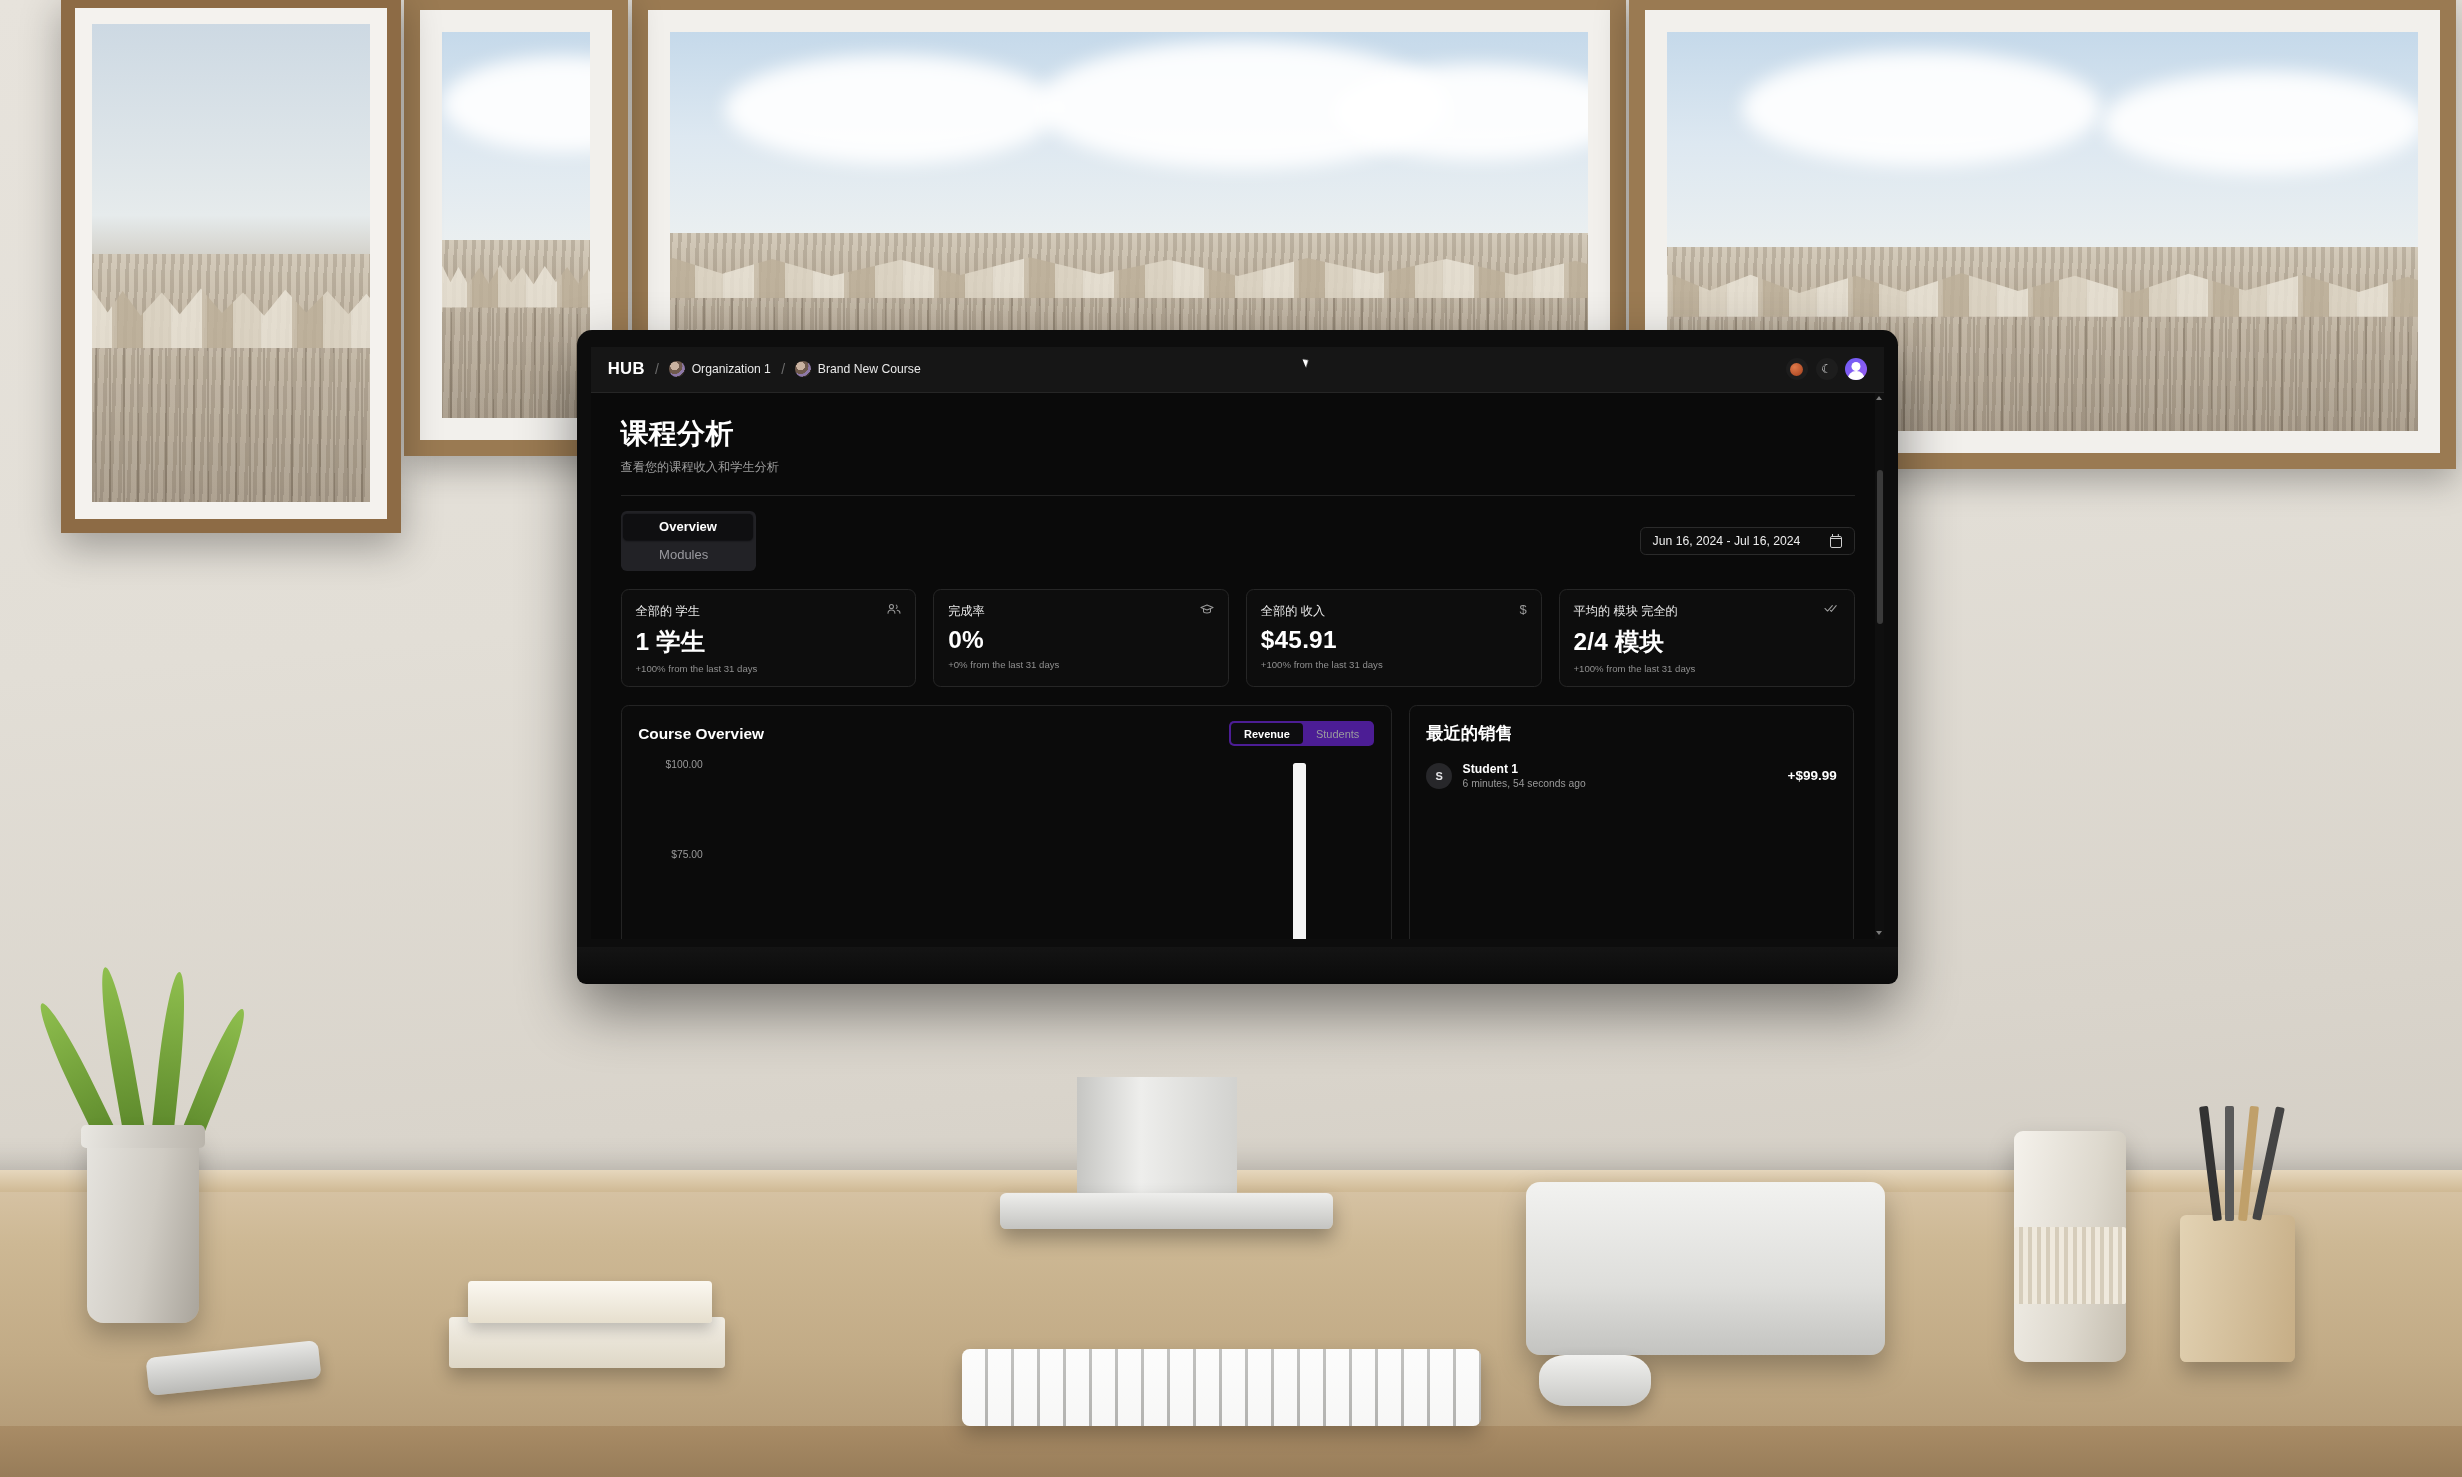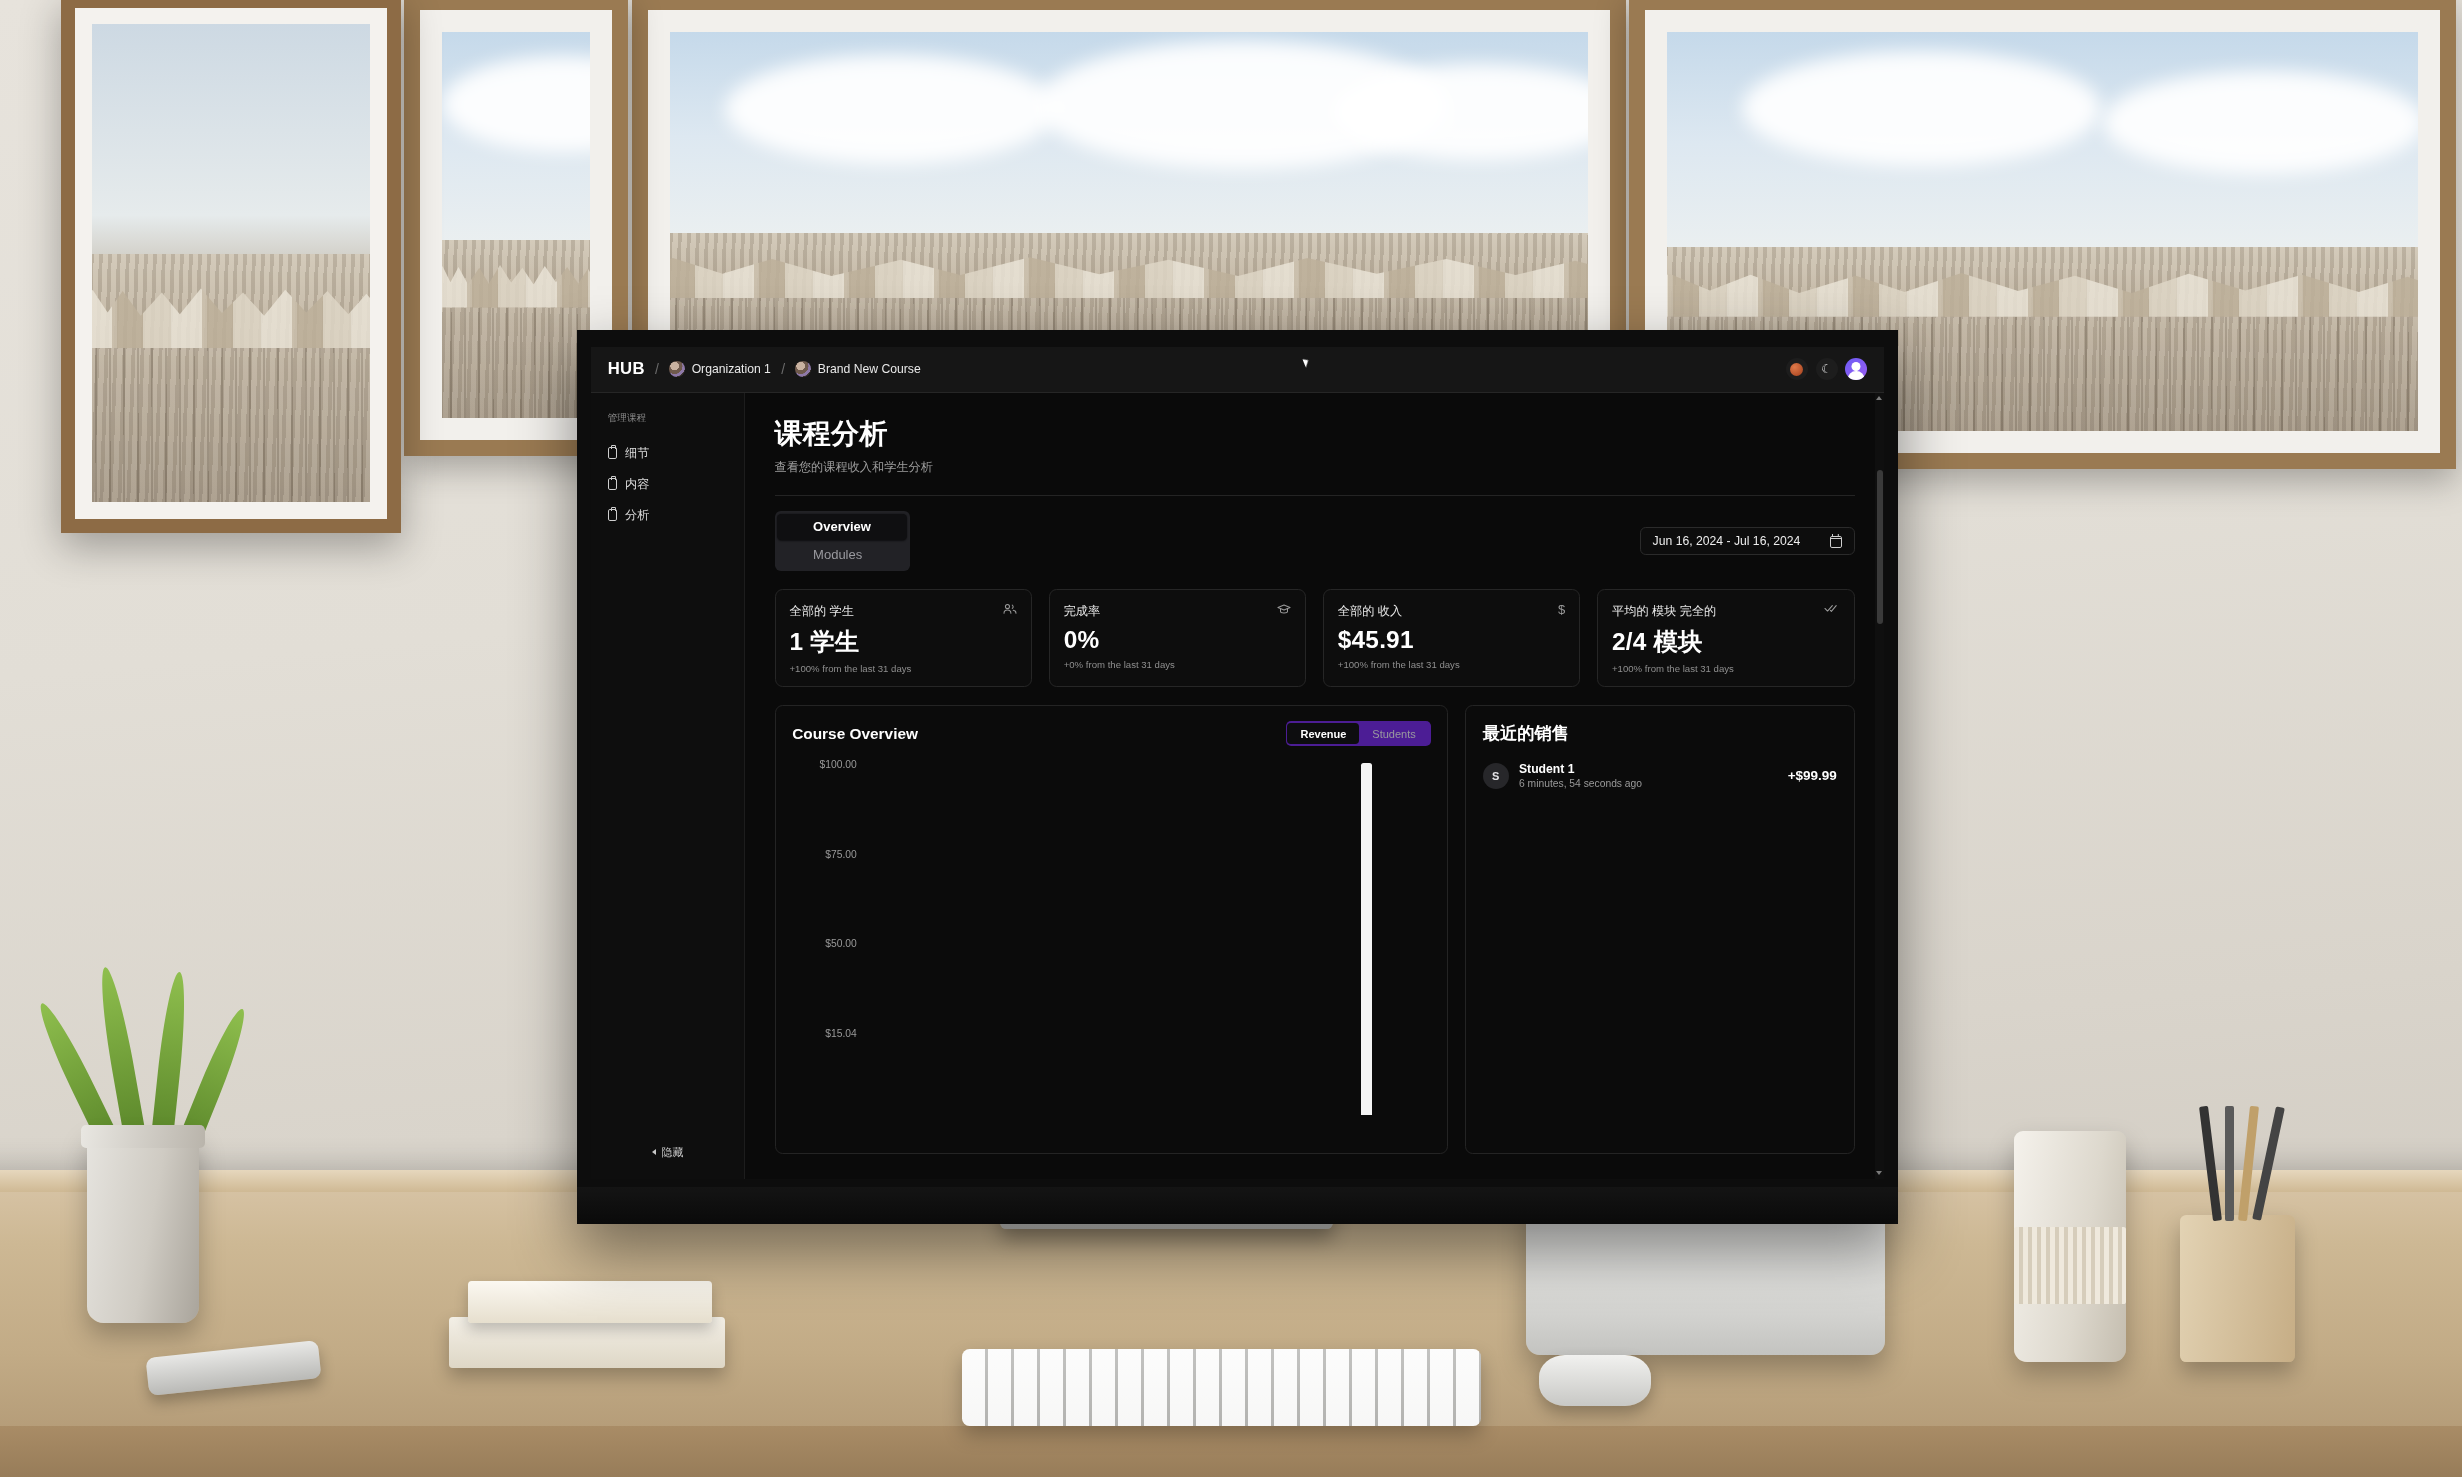--- a/index.html
+++ b/index.html
@@ -116,22 +116,22 @@
   .mouse{position:absolute; left:1539px; bottom:71px; width:112px; height:51px; background:linear-gradient(180deg,#f1f1ef,#c8c8c5); border-radius:26px/22px; box-shadow:0 7.7px 15.4px rgba(0,0,0,.25);}
   .macmini{position:absolute; left:1526px; bottom:122px; width:359px; height:173px; background:linear-gradient(180deg,#f2f2f0 0%,#dededb 60%,#c3c3c0 100%); border-radius:14px; box-shadow:0 14px 28px rgba(0,0,0,.28);}
   .cup{position:absolute; left:2014px; bottom:115px; width:112px; height:231px; background:linear-gradient(100deg,#f5f2ec,#ddd8cd 60%,#c4bdaf); border-radius:9px 9px 13px 13px; box-shadow:0 13px 26px rgba(0,0,0,.25);}
   .cupband{position:absolute; left:2014px; bottom:173px; width:112px; height:77px;
     background: repeating-linear-gradient(90deg,#efe9dd 0 5.1px,#d6cdbb 5.1px 9px); border-radius:2.6px;}
   .penholder{position:absolute; left:2180px; bottom:115px; width:115px; height:147px; background:linear-gradient(100deg,#e3d3b4,#c6ad85); border-radius:6.4px; box-shadow:0 11.5px 22px rgba(0,0,0,.25);}
   .pen{position:absolute; bottom:256px; width:9px; height:115px; background:#333; border-radius:1.9px;}
 
   
   .monitor {
-    position:absolute; left: 577px; top: 330px; width: 1321px; height: 894px;
-    background:#0d0d0d; border-radius: 0;
+    position:absolute; left: 577px; top: 330px; width: 1321px; height: 654px;
+    background:#0d0d0d; border-radius: 15px;
     box-shadow: 0 26px 58px rgba(0,0,0,.45);
     padding: 16.7px 14px 45px 14px;
   }
   .monitor .chinbar{ position:absolute; left:0; right:0; bottom:0; height:37px;
     background:linear-gradient(180deg,#141414,#0a0a0a); border-radius:0 0 9px 9px;}
   .stand-neck{position:absolute; left:1077px; top:1077px; width:160px; height:135px;
     background:linear-gradient(90deg,#c6c6c3,#eeeeec 40%,#d2d2cf); }
   .stand-base{position:absolute; left:1000px; top:1193px; width:333px; height:36px;
     background:linear-gradient(180deg,#eeeeec,#c4c4c1); border-radius:6.4px; box-shadow:0 10.3px 19px rgba(0,0,0,.3);}
 
@@ -329,43 +329,20 @@
           <span class="rbtn">
             <span class="moon">☾</span>
           </span>
           <span class="avatar-purple"></span>
         </span>
         <span class="cursor"></span>
       </div>
 
       <div class="body-row">
 
-        <div class="sidebar">
-          <div class="side-head">管理课程</div>
-
-          <div class="side-item">
-            <span class="clip-icon"></span>
-            <span>细节</span>
-          </div>
-          <div class="side-item">
-            <span class="clip-icon"></span>
-            <span>内容</span>
-          </div>
-          <div class="side-item">
-            <span class="clip-icon"></span>
-            <span>分析</span>
-          </div>
-
-          <div class="side-foot">
-            <div class="hide-btn">
-              <span class="chev-l"></span>
-              <span>隐藏</span>
-            </div>
-          </div>
-        </div>
 
         <div class="main">
           <div class="page-title">课程分析</div>
           <div class="page-sub">查看您的课程收入和学生分析</div>
           <div class="divider"></div>
 
           <div class="tabs-row">
             <div class="tabs">
               <div class="tab active">Overview</div>
               <div class="tab">Modules</div>

